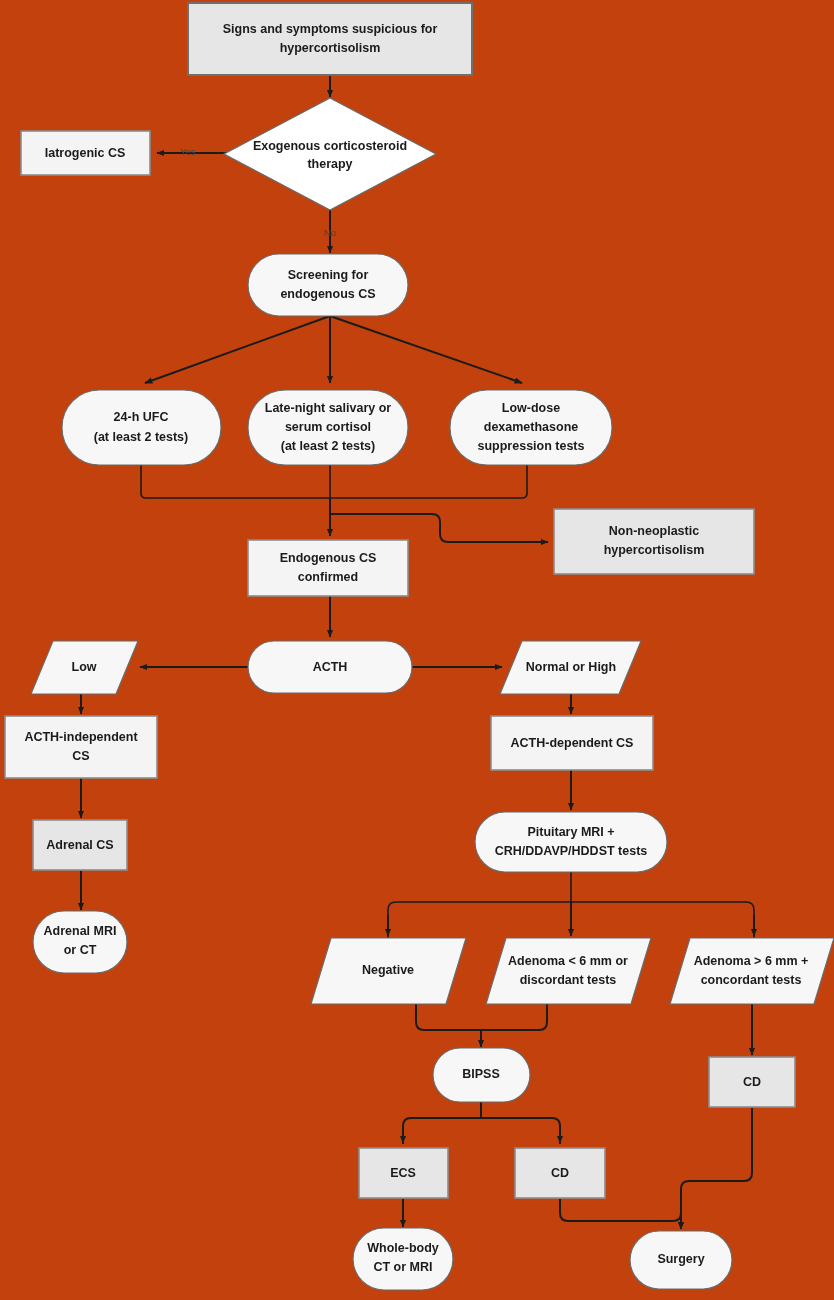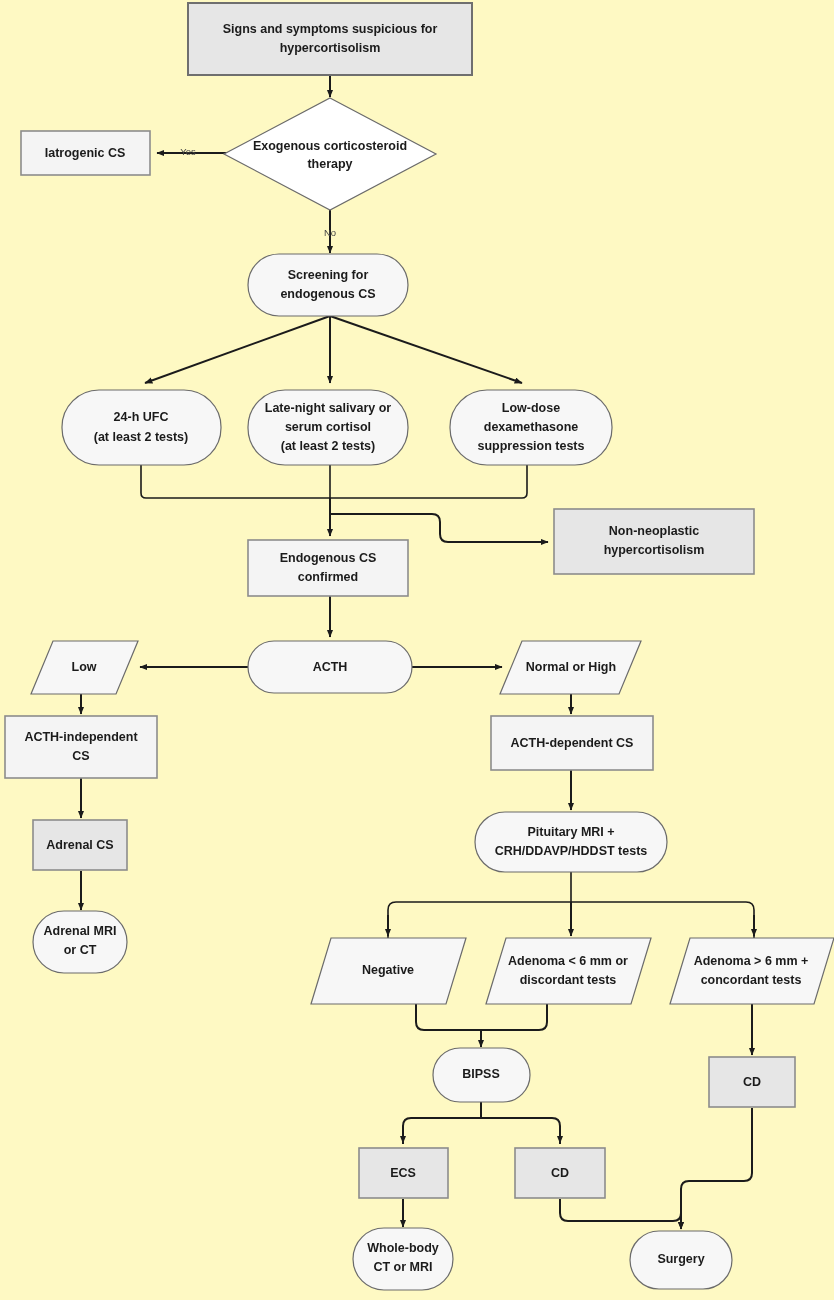--- a/index.html
+++ b/index.html
@@ -1,18 +1,18 @@
 <!DOCTYPE html>
 <html><head>
 <meta charset="utf-8">
 <style>
   html,body{margin:0;padding:0;background:#ffffff;}
   body{width:834px;height:1300px;overflow:hidden;
        font-family:"Liberation Sans","DejaVu Sans",sans-serif;}
-  #stage{position:relative;width:834px;height:1300px;background:#fef9c3;}
+  #stage{position:relative;width:834px;height:1300px;background:#c2410c;}
   svg{position:absolute;top:0;left:0;}
   .nodeText{font-family:"Liberation Sans","DejaVu Sans",sans-serif;
             font-weight:700;font-size:12.5px;fill:#1b1b1b;
             text-anchor:middle;dominant-baseline:middle;}
   .edgeLabel{font-family:"Liberation Sans","DejaVu Sans",sans-serif;
              font-weight:400;font-size:9.5px;fill:#444;
              text-anchor:middle;dominant-baseline:middle;}
   .shape{stroke:#8c8c8c;stroke-width:1.6;}
   .shape.dark{stroke:#6f6f6f;stroke-width:2;}
   .shape.thin{stroke:#6b6b6b;stroke-width:1.2;}

